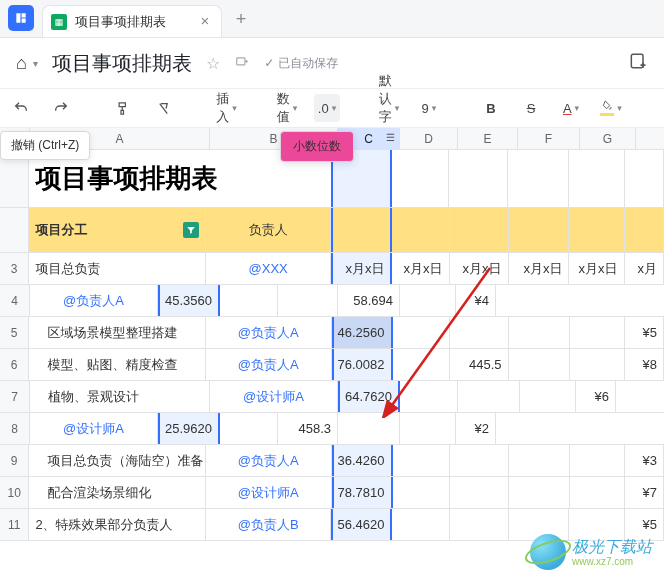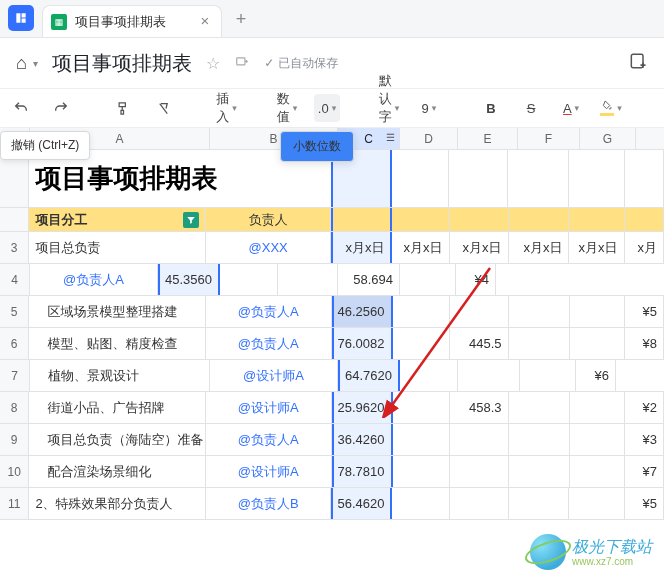--- a/index.html
+++ b/index.html
@@ -20,21 +20,21 @@
 .move-icon{font-size:14px;color:#aaa}
 .saved{color:#8a8f99;font-size:12px;display:flex;align-items:center;gap:4px}
 .saved-check{color:#8a8f99}
 .right-actions{margin-left:auto;display:flex;gap:10px;color:#555;font-size:18px}
 .toolbar{height:40px;border-top:1px solid #eceef2;border-bottom:1px solid #eceef2;display:flex;align-items:center;padding:0 8px;gap:14px;font-size:13px;color:#444;position:relative}
 .tbtn{min-width:26px;height:28px;display:flex;align-items:center;justify-content:center;padding:0 4px;border-radius:4px;cursor:pointer;gap:3px}
 .sep{width:1px;height:20px;background:#e3e5e8;margin:0 4px}
 .caret{font-size:9px;color:#888}
 .insert-txt{font-size:13px}
 .tooltip{position:absolute;top:42px;left:0;background:#fff;border:1px solid #d6d8db;border-radius:4px;padding:5px 10px;font-size:12px;color:#333;box-shadow:0 2px 6px rgba(0,0,0,0.1);white-space:nowrap;z-index:20}
-.tooltip2{position:absolute;top:42px;left:280px;background:#3b82f6;border:1px solid #d6d8db;border-radius:4px;padding:6px 12px;font-size:12px;color:#333;box-shadow:0 2px 8px rgba(0,0,0,0.12);z-index:20}
+.tooltip2{position:absolute;top:42px;left:280px;background:#ec4899;border:1px solid #d6d8db;border-radius:4px;padding:6px 12px;font-size:12px;color:#333;box-shadow:0 2px 8px rgba(0,0,0,0.12);z-index:20}
 .sheet{position:relative;overflow:hidden}
 .colhdr{display:flex;height:22px;background:#f7f8fa;border-bottom:1px solid #e0e2e5}
 .rowh{width:30px;border-right:1px solid #e0e2e5;background:#f7f8fa}
 .ch{border-right:1px solid #e0e2e5;display:flex;align-items:center;justify-content:center;font-size:12px;color:#666;position:relative}
 .ch.sel{background:#d6e4ff;color:#1f2329}
 .ch .seltab{position:absolute;right:4px;top:4px;font-size:10px;color:#555}
 .grid{display:flex;flex-direction:column}
 .row{display:flex;height:32px;border-bottom:1px solid #e0e2e5}
 .rh{width:30px;border-right:1px solid #e0e2e5;background:#f7f8fa;display:flex;align-items:center;justify-content:center;font-size:12px;color:#666}
 .cell{border-right:1px solid #e0e2e5;display:flex;align-items:center;padding:0 6px;font-size:13px;overflow:hidden;white-space:nowrap}
@@ -210,21 +210,21 @@
     <div class="row row-tall">
       <div class="rh"></div>
       <div class="cell cA big-title" style="width:308px;border-right:none">项目事项排期表</div>
       <div class="cell cC col-sel sel-border-l sel-border-r"></div>
       <div class="cell cD"></div>
       <div class="cell cE"></div>
       <div class="cell cF"></div>
       <div class="cell cG"></div>
       <div class="cell cH"></div>
     </div>
-    <div class="row hdr-row" style="height:24px">
+    <div class="row hdr-row" style="height:45px">
       <div class="rh"></div>
       <div class="cell cA">
         <span>项目分工</span>
         <span class="filter-badge">
           <svg width="10" height="10" viewBox="0 0 24 24">
               <path d="M3 5h18l-7 8v6l-4 2v-8z"></path>
             </svg>
         </span>
       </div>
       <div class="cell cB center">负责人</div>
@@ -284,21 +284,20 @@
           <div class="cell cA" style="padding-left:18px">植物、景观设计</div>
           <div class="cell cB center link">@设计师A</div>
           <div class="cell cC col-sel sel-border-l sel-border-r right">64.7620</div>
           <div class="cell cD right"></div>
           <div class="cell cF right"></div>
           <div class="cell cG right"></div>
           <div class="cell cH right">¥6</div>
         </div>
         <div class="row">
           <div class="rh">8</div>
-          <div class="cell cA" style="padding-left:18px">街道小品、广告招牌</div>
           <div class="cell cB center link">@设计师A</div>
           <div class="cell cC col-sel sel-border-l sel-border-r right">25.9620</div>
           <div class="cell cD right"></div>
           <div class="cell cE right">458.3</div>
           <div class="cell cF right"></div>
           <div class="cell cG right"></div>
           <div class="cell cH right">¥2</div>
         </div>
         <div class="row">
           <div class="rh">9</div>

